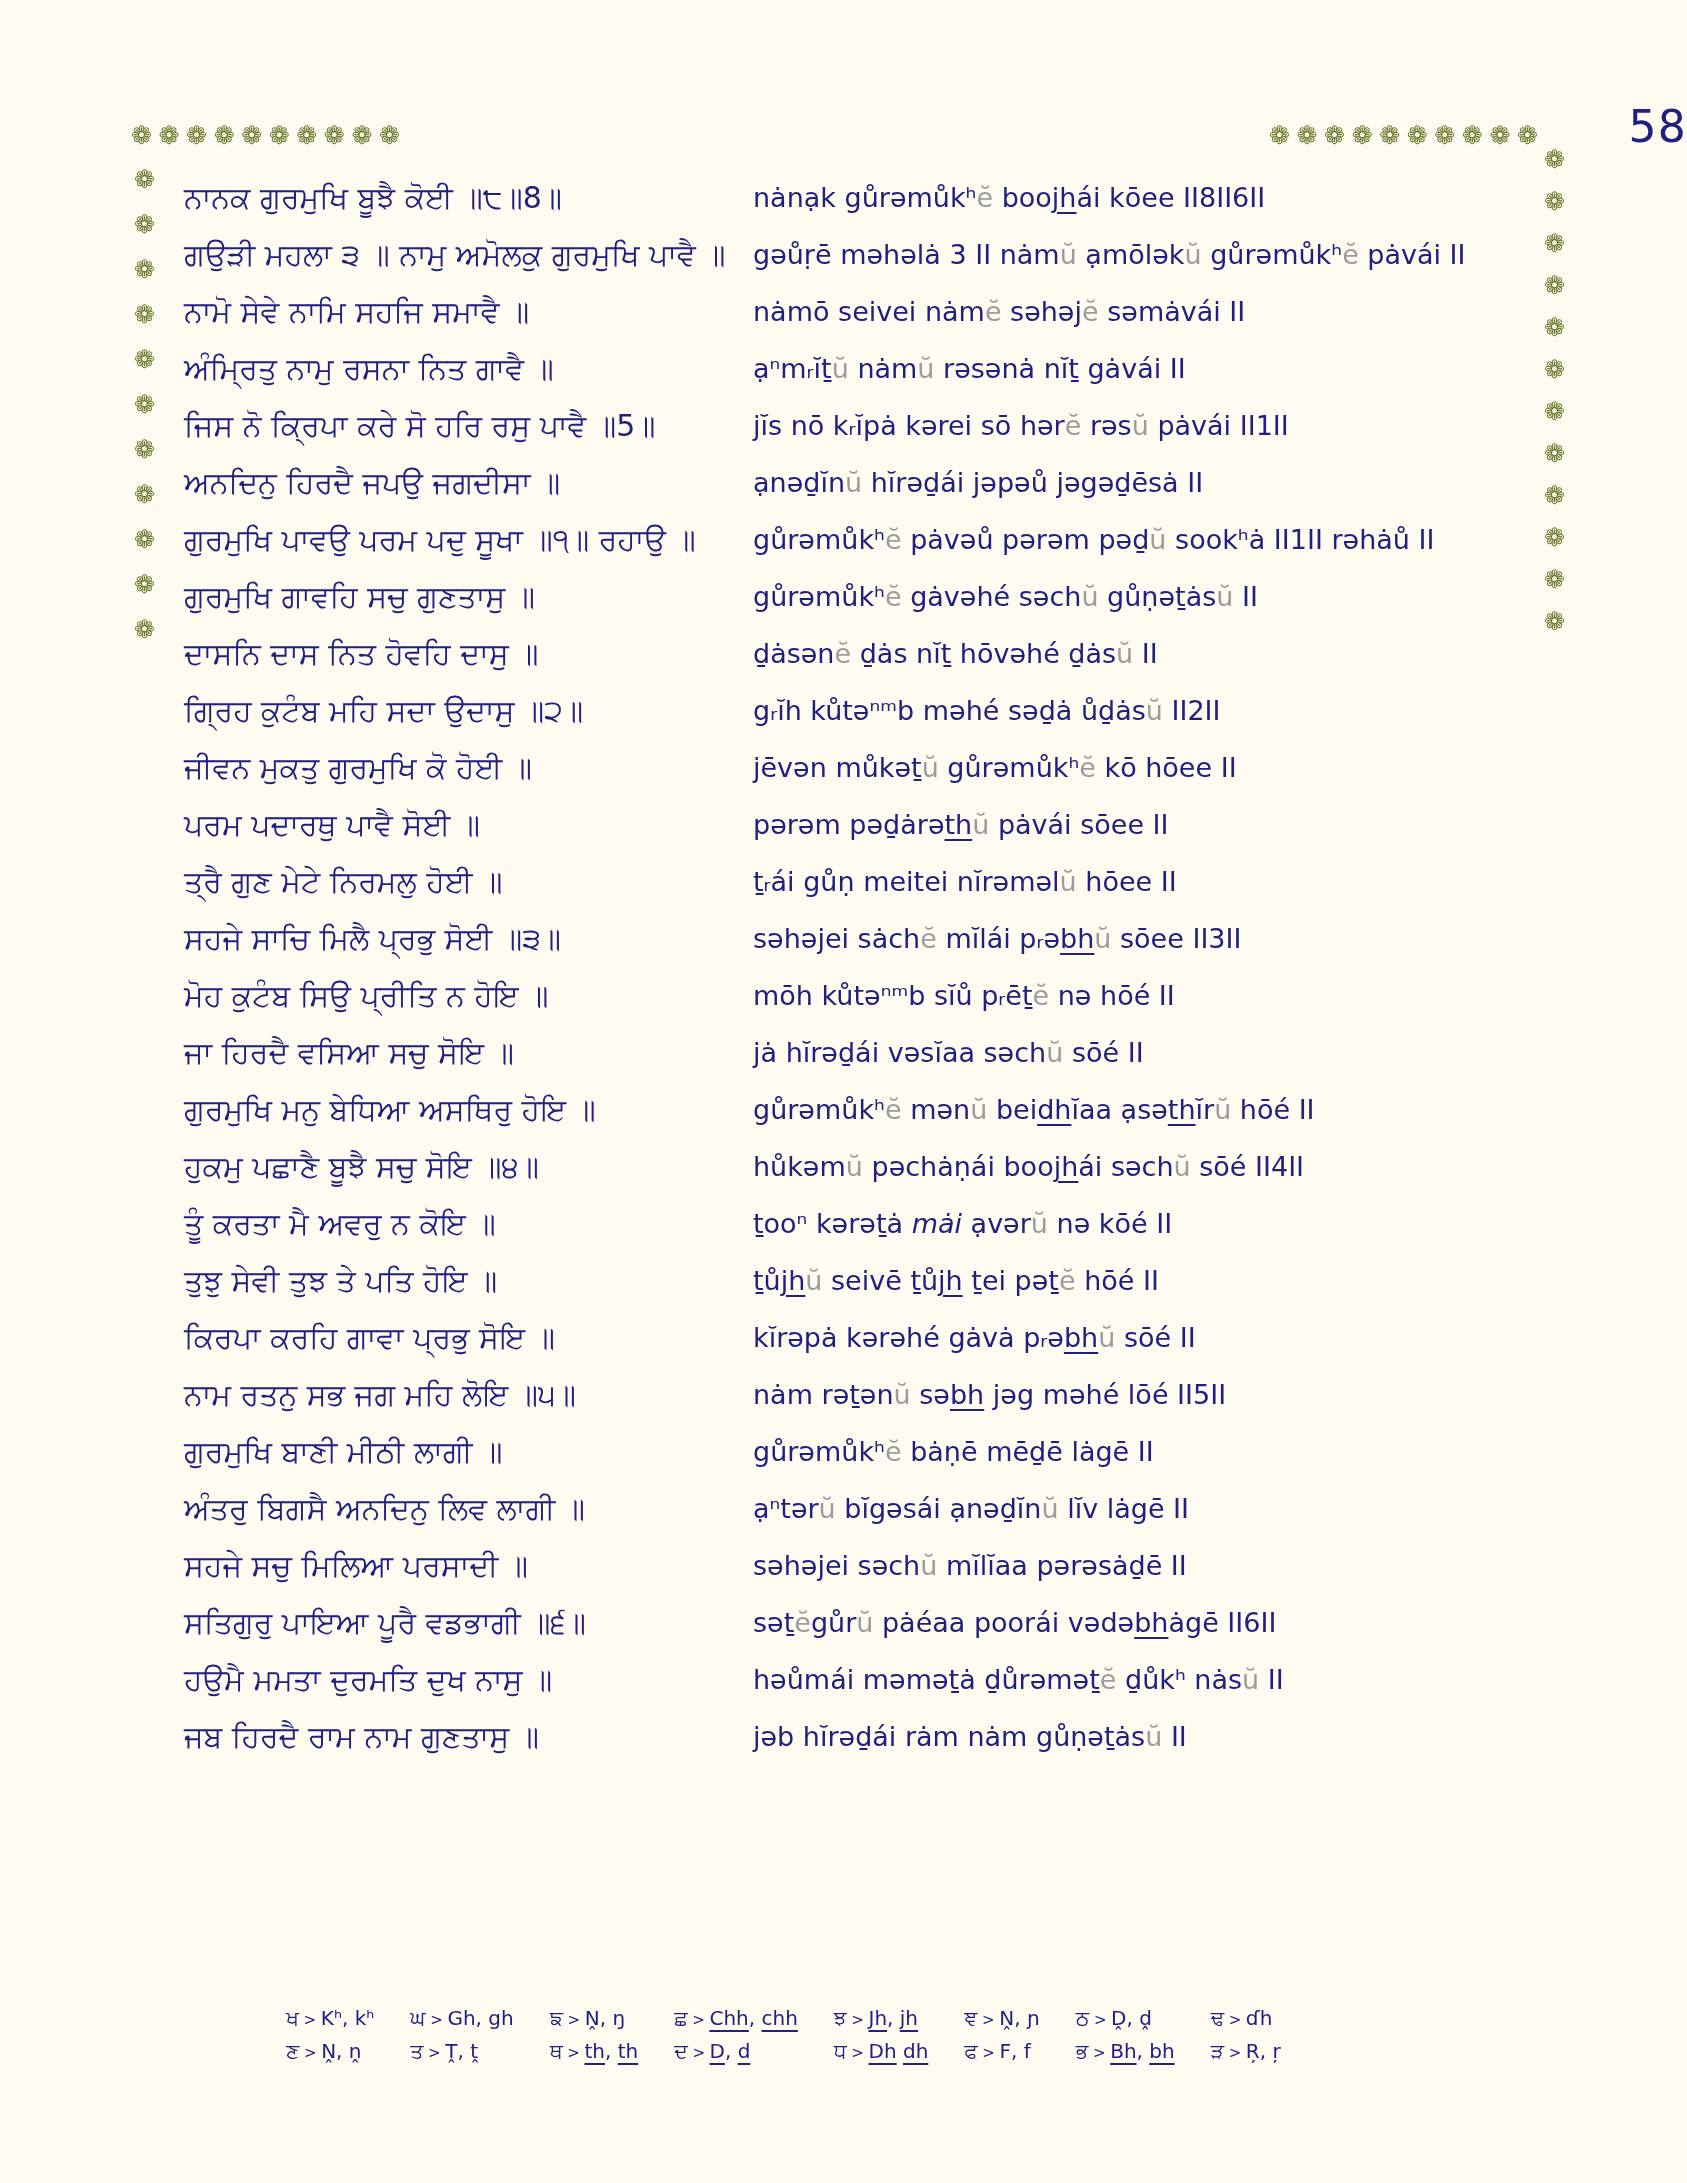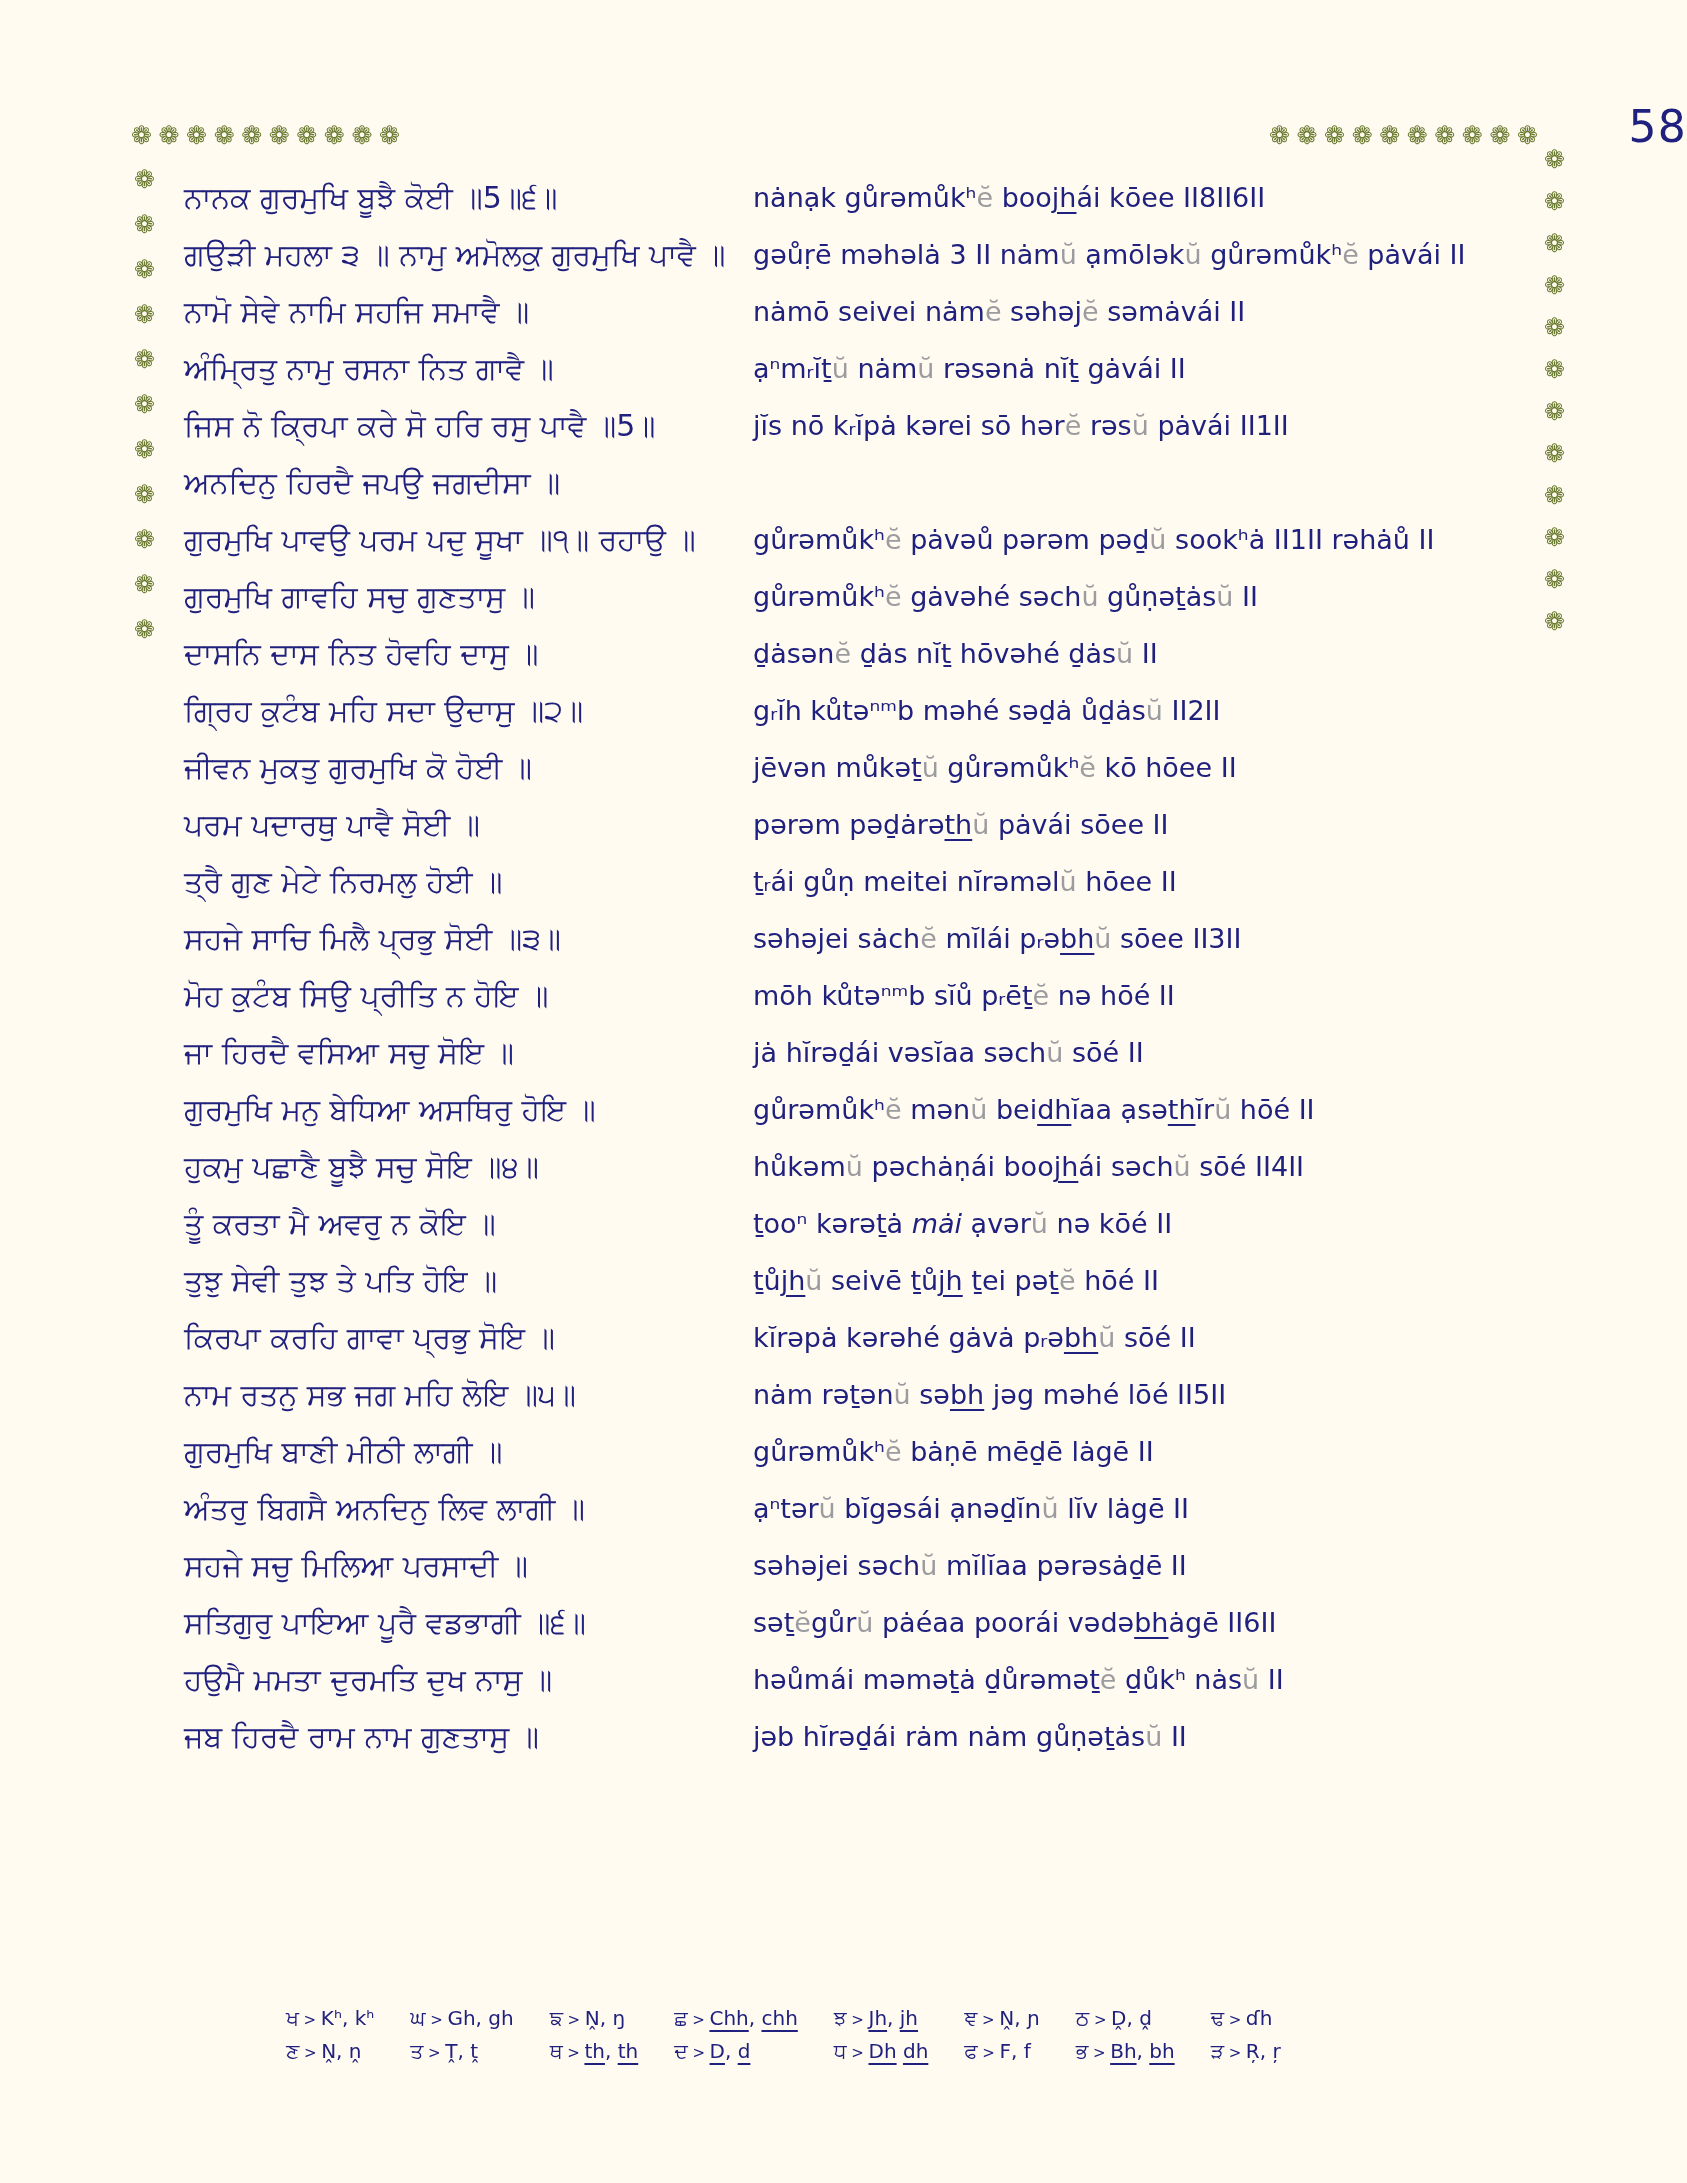--- a/index.html
+++ b/index.html
@@ -152,21 +152,21 @@
       <span class="fl">❁</span>
       <span class="fl">❁</span>
       <span class="fl">❁</span>
       <span class="fl">❁</span>
       <span class="fl">❁</span>
       <span class="fl">❁</span>
     </div>
 
   <main class="verses" id="verses">
   <div class="verse-row">
-    <div class="gurmukhi">ਨਾਨਕ ਗੁਰਮੁਖਿ ਬੂਝੈ ਕੋਈ ॥5॥੬॥</div>
+    <div class="gurmukhi">ਨਾਨਕ ਗੁਰਮੁਖਿ ਬੂਝੈ ਕੋਈ ॥੮॥8॥</div>
     <div class="translit">nȧnạk gůrəmůkʰ<span class="gray">ĕ</span> boo<span class="ul">jh</span>ái kōee II8II6II</div>
   </div>
 
   <div class="verse-row">
     <div class="gurmukhi">ਗਉੜੀ ਮਹਲਾ ੩ ॥ ਨਾਮੁ ਅਮੋਲਕੁ ਗੁਰਮੁਖਿ ਪਾਵੈ ॥</div>
     <div class="translit">gəůṛē məhəlȧ 3 II nȧm<span class="gray">ŭ</span> ạmōlək<span class="gray">ŭ</span> gůrəmůkʰ<span class="gray">ĕ</span> pȧvái II</div>
   </div>
 
   <div class="verse-row">
     <div class="gurmukhi">ਨਾਮੋ ਸੇਵੇ ਨਾਮਿ ਸਹਜਿ ਸਮਾਵੈ ॥</div>
@@ -178,20 +178,21 @@
     <div class="translit">ạⁿmᵣĭṯ<span class="gray">ŭ</span> nȧm<span class="gray">ŭ</span> rəsənȧ nĭṯ gȧvái II</div>
   </div>
 
   <div class="verse-row">
     <div class="gurmukhi">ਜਿਸ ਨੋ ਕ੍ਰਿਪਾ ਕਰੇ ਸੋ ਹਰਿ ਰਸੁ ਪਾਵੈ ॥5॥</div>
     <div class="translit">jĭs nō kᵣĭpȧ kərei sō hər<span class="gray">ĕ</span> rəs<span class="gray">ŭ</span> pȧvái II1II</div>
   </div>
 
   <div class="verse-row">
     <div class="gurmukhi">ਅਨਦਿਨੁ ਹਿਰਦੈ ਜਪਉ ਜਗਦੀਸਾ ॥</div>
+    <div class="translit">ạnəḏĭn<span class="gray">ŭ</span> hĭrəḏái jəpəů jəgəḏēsȧ II</div>
   </div>
 
   <div class="verse-row">
     <div class="gurmukhi">ਗੁਰਮੁਖਿ ਪਾਵਉ ਪਰਮ ਪਦੁ ਸੂਖਾ ॥੧॥ ਰਹਾਉ ॥</div>
     <div class="translit">gůrəmůkʰ<span class="gray">ĕ</span> pȧvəů pərəm pəḏ<span class="gray">ŭ</span> sookʰȧ II1II rəhȧů II</div>
   </div>
 
 
   <div class="verse-row">
     <div class="gurmukhi">ਗੁਰਮੁਖਿ ਗਾਵਹਿ ਸਚੁ ਗੁਣਤਾਸੁ ॥</div>

